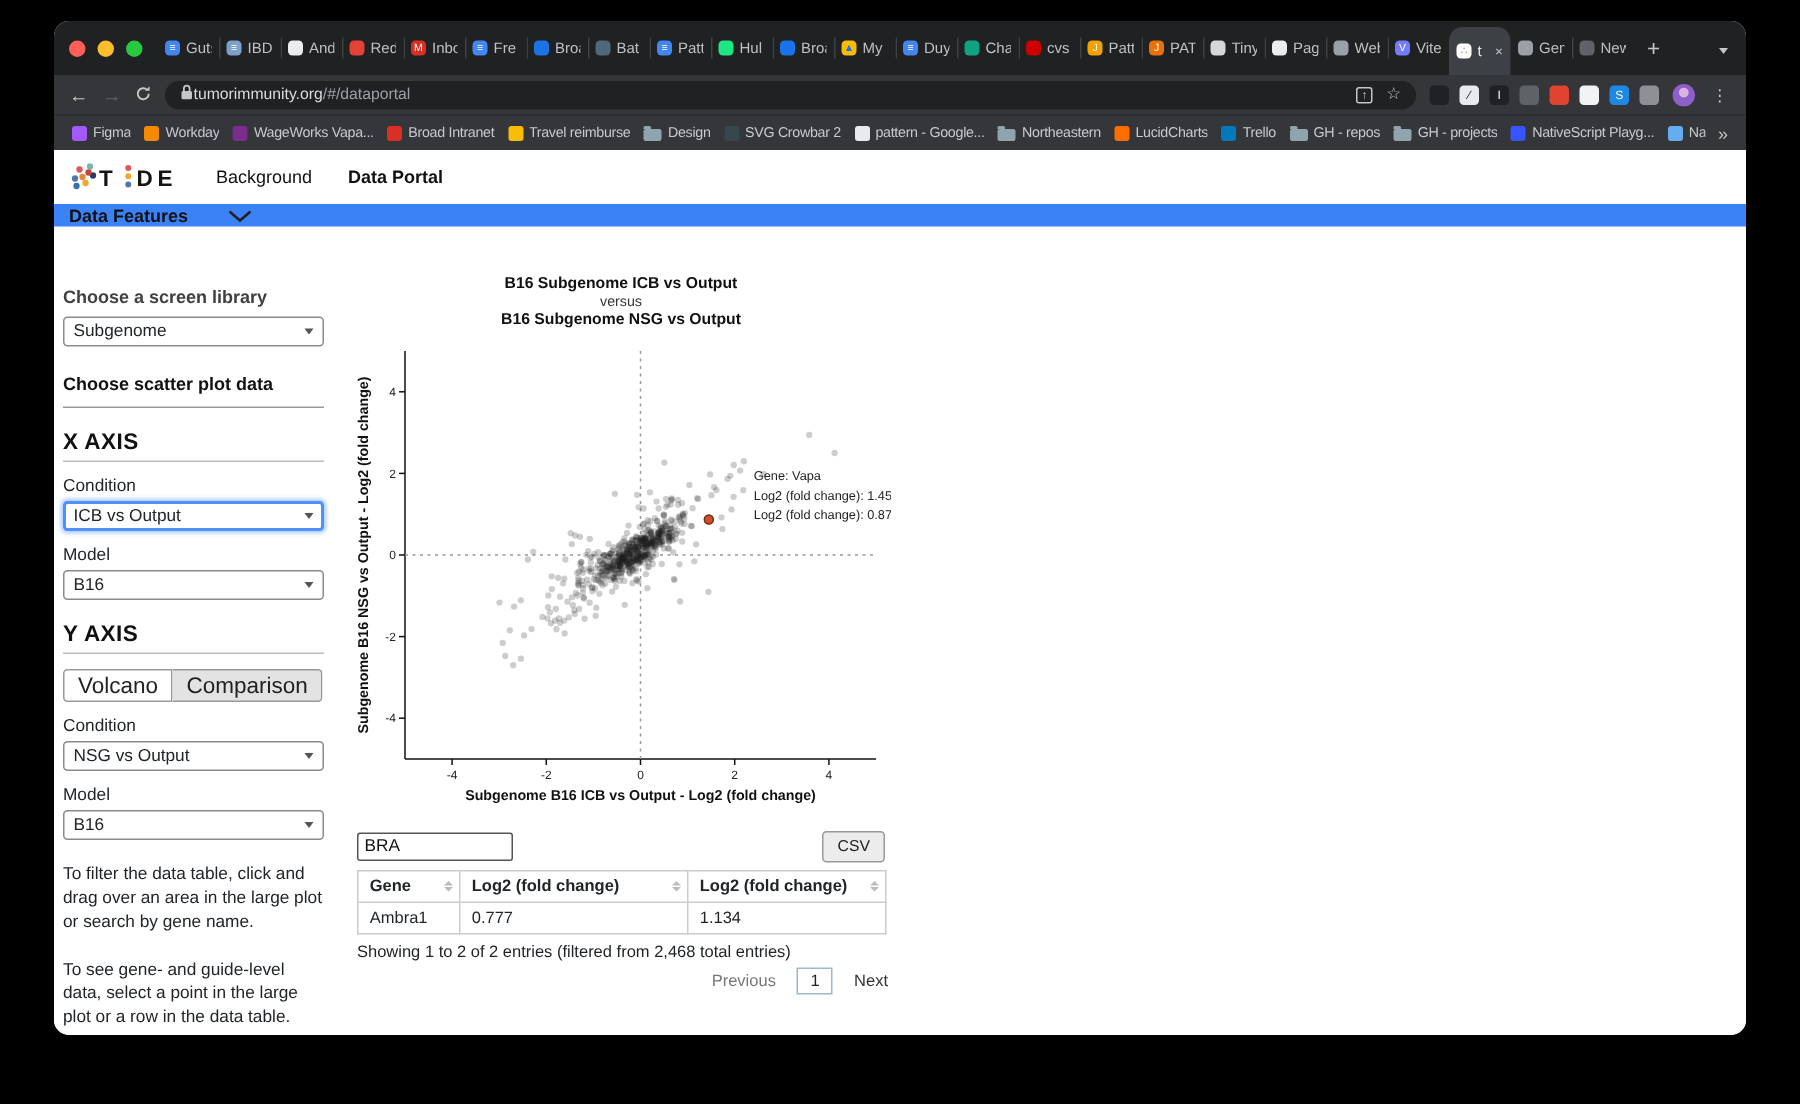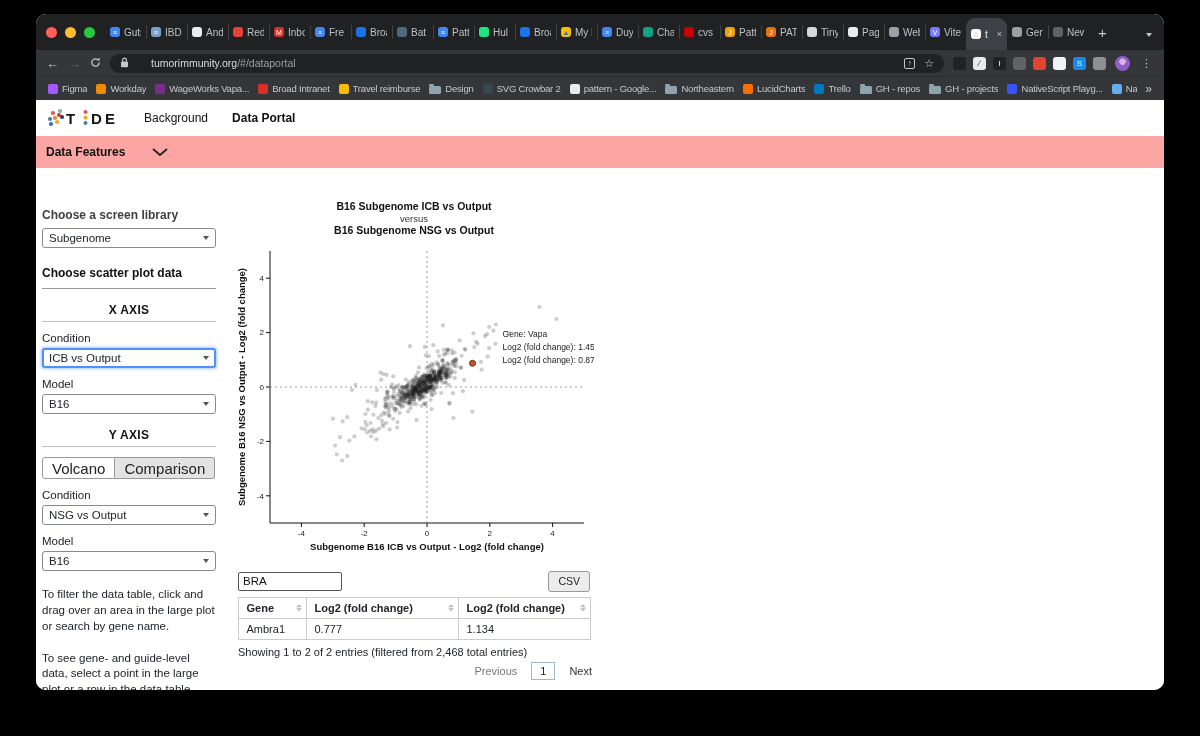--- a/index.html
+++ b/index.html
@@ -25,21 +25,21 @@
   .newtab { color:#c4c7c5; font-size:15px; padding:0 9px; flex:none; }
   .tabchevron { margin-left:auto; padding:0 12px; flex:none; }
 
   .caret-down { width:0; height:0; border-left:3.5px solid transparent; border-right:3.5px solid transparent; border-top:4px solid #555; display:inline-block; }
   .light-caret { border-top-color:#c4c7c5; }
 
   
   .toolbar { height:26px; background:#34363a; display:flex; align-items:center; gap:9px; padding:0 10px; }
   .navbtn { color:#c4c7c5; font-size:13px; line-height:1; flex:none; }
   .navbtn.disabled { color:#5f6368; }
-  .omnibox { flex:1; height:19px; background:#1f2123; border-radius:10px; display:flex; align-items:center; gap:22px; padding:0 10px; font-size:10.5px; min-width:0; overflow:hidden; }
+  .omnibox { flex:1; height:19px; background:#1f2123; border-radius:10px; display:flex; align-items:center; gap:0; padding:0 10px; font-size:10.5px; min-width:0; overflow:hidden; }
   .omni-host { color:#dadce0; white-space:nowrap; }
   .omni-path { color:#9aa0a6; white-space:nowrap; }
   .omni-right { margin-left:auto; display:flex; gap:9px; align-items:center; color:#c4c7c5; }
   .share { width:11px; height:11px; border:1px solid #c4c7c5; border-radius:2px; font-size:8px; line-height:9px; text-align:center; }
   .star { font-size:11px; line-height:1; }
   .exts { display:flex; gap:7px; align-items:center; flex:none; }
   .ext { width:13px; height:13px; border-radius:3px; font-size:8px; display:flex; align-items:center; justify-content:center; }
   .avatar { width:15px; height:15px; border-radius:50%; background:#8e5ec9; flex:none;
     background-image:radial-gradient(circle at 50% 38%, #d8b4e2 0 3px, #8e5ec9 3.5px); }
   .kebab { color:#c4c7c5; font-size:11px; padding:0 2px; flex:none; }
@@ -55,31 +55,31 @@
   .bm-over { margin-left:auto; color:#c4c7c5; font-size:12px; flex:none; padding-left:8px; }
 
   
   .page { background:#fff; height:590px; overflow:hidden; color:#212529; position:relative; }
   .site-header { height:36px; display:flex; align-items:center; padding:0 8px; }
   .logo { margin-left:2px; flex:none; }
   .logo-letter { font-size:15px; font-weight:bold; fill:#151515; font-family:"Liberation Sans",sans-serif; }
   .nav-item { font-size:12px; margin-left:24px; color:#111; }
   .nav-item.active { font-weight:bold; }
 
-  .features-bar { height:32px; background:#fca5a5; display:flex; align-items:center; padding:0 10px; }
+  .features-bar { height:15px; background:#3b82f6; display:flex; align-items:center; padding:0 10px; }
   .features-label { font-weight:bold; font-size:12px; color:#111; }
   .features-chevron { margin-left:26px; fill:none; stroke:#222; stroke-width:1.8; }
 
   .content { display:flex; }
   .sidebar { width:174px; margin-left:6px; margin-top:40px; flex:none; font-size:11.5px; color:#212529; }
   .side-heading { font-weight:bold; font-size:12px; margin-bottom:6px; color:#404040; }
   .select { height:20px; border:1px solid #8a8a8a; border-radius:3px; background:#fff; display:flex; align-items:center; justify-content:space-between; padding:0 6px; font-size:11.5px; }
   .select.focused { border:2px solid #4d90fe; box-shadow:0 0 3px 1px rgba(77,144,254,.5); padding:0 5px; }
   .rule-heading { font-weight:bold; font-size:12px; color:#111; border-bottom:1px solid #999; padding-bottom:8px; margin-top:18px; }
-  .axis-heading { font-weight:bold; font-size:12px; letter-spacing:.3px; color:#111; border-bottom:1px solid #bbb; padding-bottom:4px; margin-top:14px;text-align:center; }
+  .axis-heading { font-weight:bold; font-size:15px; letter-spacing:.3px; color:#111; border-bottom:1px solid #bbb; padding-bottom:4px; margin-top:14px; }
   .field-label { margin:10px 0 4px; }
   .btn-group { display:flex; margin-top:10px; }
   .btn { height:22px; padding:0 9px; font-size:15px; border:1px solid #999; background:#fff; display:flex; align-items:center; color:#222; }
   .btn:first-child { border-radius:3px 0 0 3px; }
   .btn:last-child { border-radius:0 3px 3px 0; border-left:none; }
   .btn.active { background:#e3e3e3; }
   .help { margin-top:16px; line-height:1.38; }
 
   .main { margin-left:12px; margin-top:32px; width:372px; display:flex; flex-direction:column; align-items:center; }
   .chart-title { text-align:center; font-size:10.5px; font-weight:bold; line-height:1.2; color:#111; }

